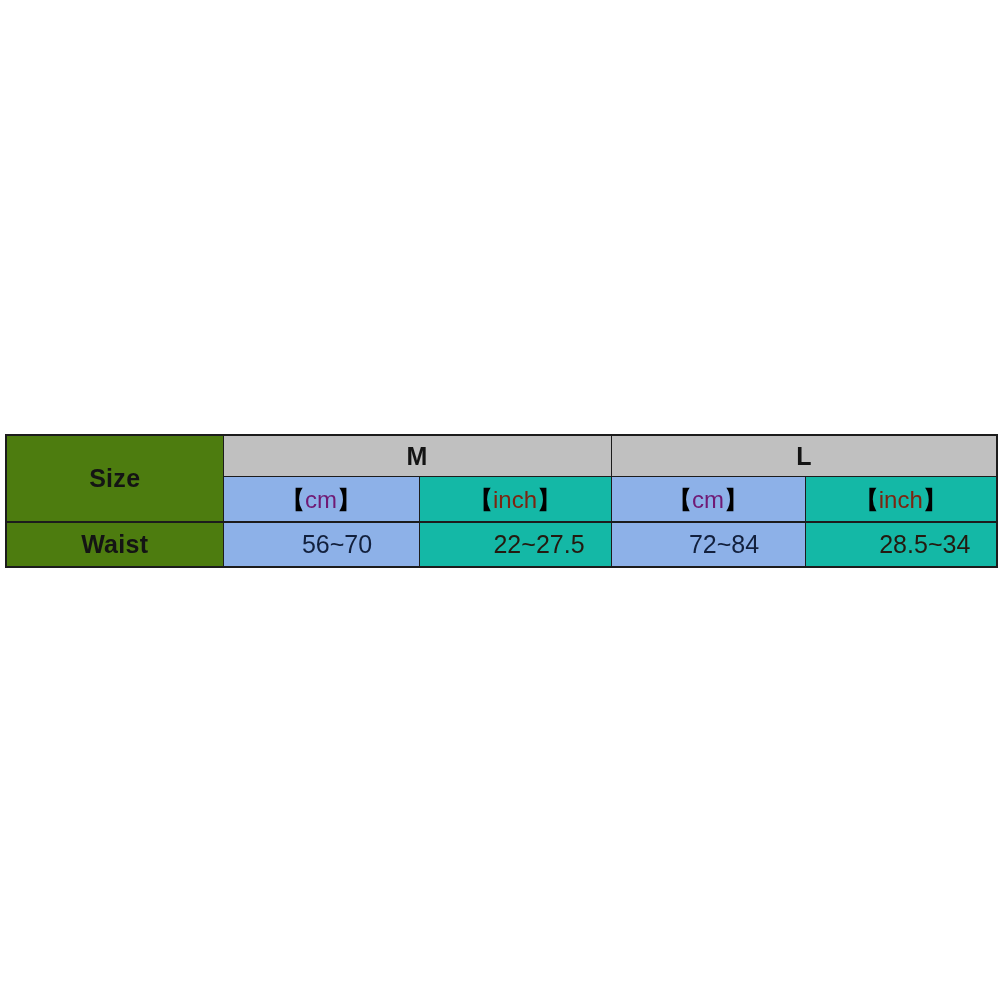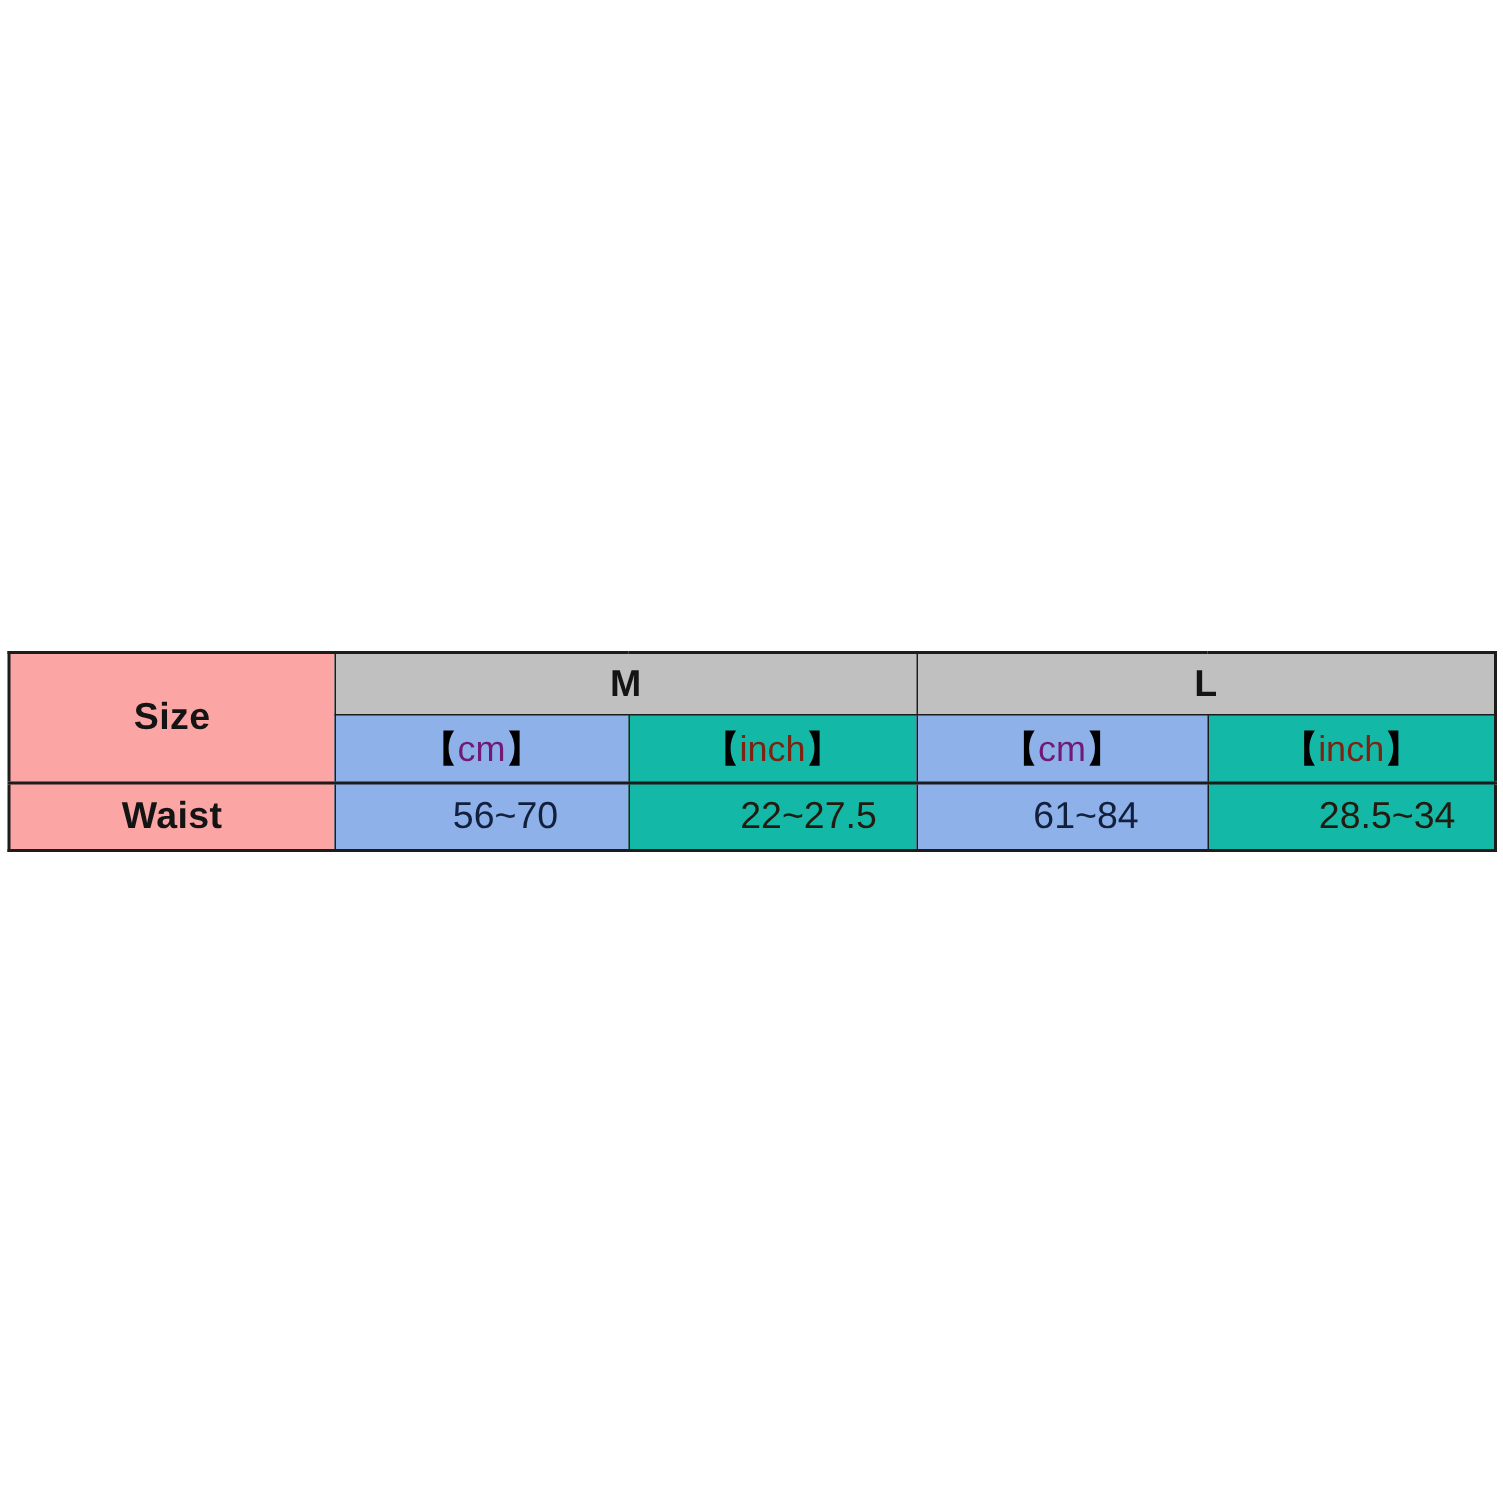--- a/index.html
+++ b/index.html
@@ -43,21 +43,21 @@
 
   
   .col-label   { width: 217px; }
   .col-m-cm    { width: 196px; }
   .col-m-inch  { width: 192px; }
   .col-l-cm    { width: 194px; }
   .col-l-inch  { width: 192px; }
 
   
   .cell-label {
-    background: #fca5a5;
+    background: #4d7c0f;
     font-weight: bold;
     font-size: 25px;
     letter-spacing: 0.3px;
     color: #0b0b0b;
   }
   .cell-sizehdr {
     background: #c0c0c0;
     font-weight: bold;
     font-size: 25px;
     color: #0b0b0b;
@@ -149,21 +149,21 @@
 
       <tr class="row-waist">
         <td class="cell-label">Waist</td>
         <td class="cell-cm sep-left">
           <span class="val-text">56~70</span>
         </td>
         <td class="cell-inch">
           <span class="val-text">22~27.5</span>
         </td>
         <td class="cell-cm sep-left">
-          <span class="val-text">61~84</span>
+          <span class="val-text">72~84</span>
         </td>
         <td class="cell-inch">
           <span class="val-text">28.5~34</span>
         </td>
       </tr>
     </tbody>
   </table>
 </div>
 
 </body></html>

